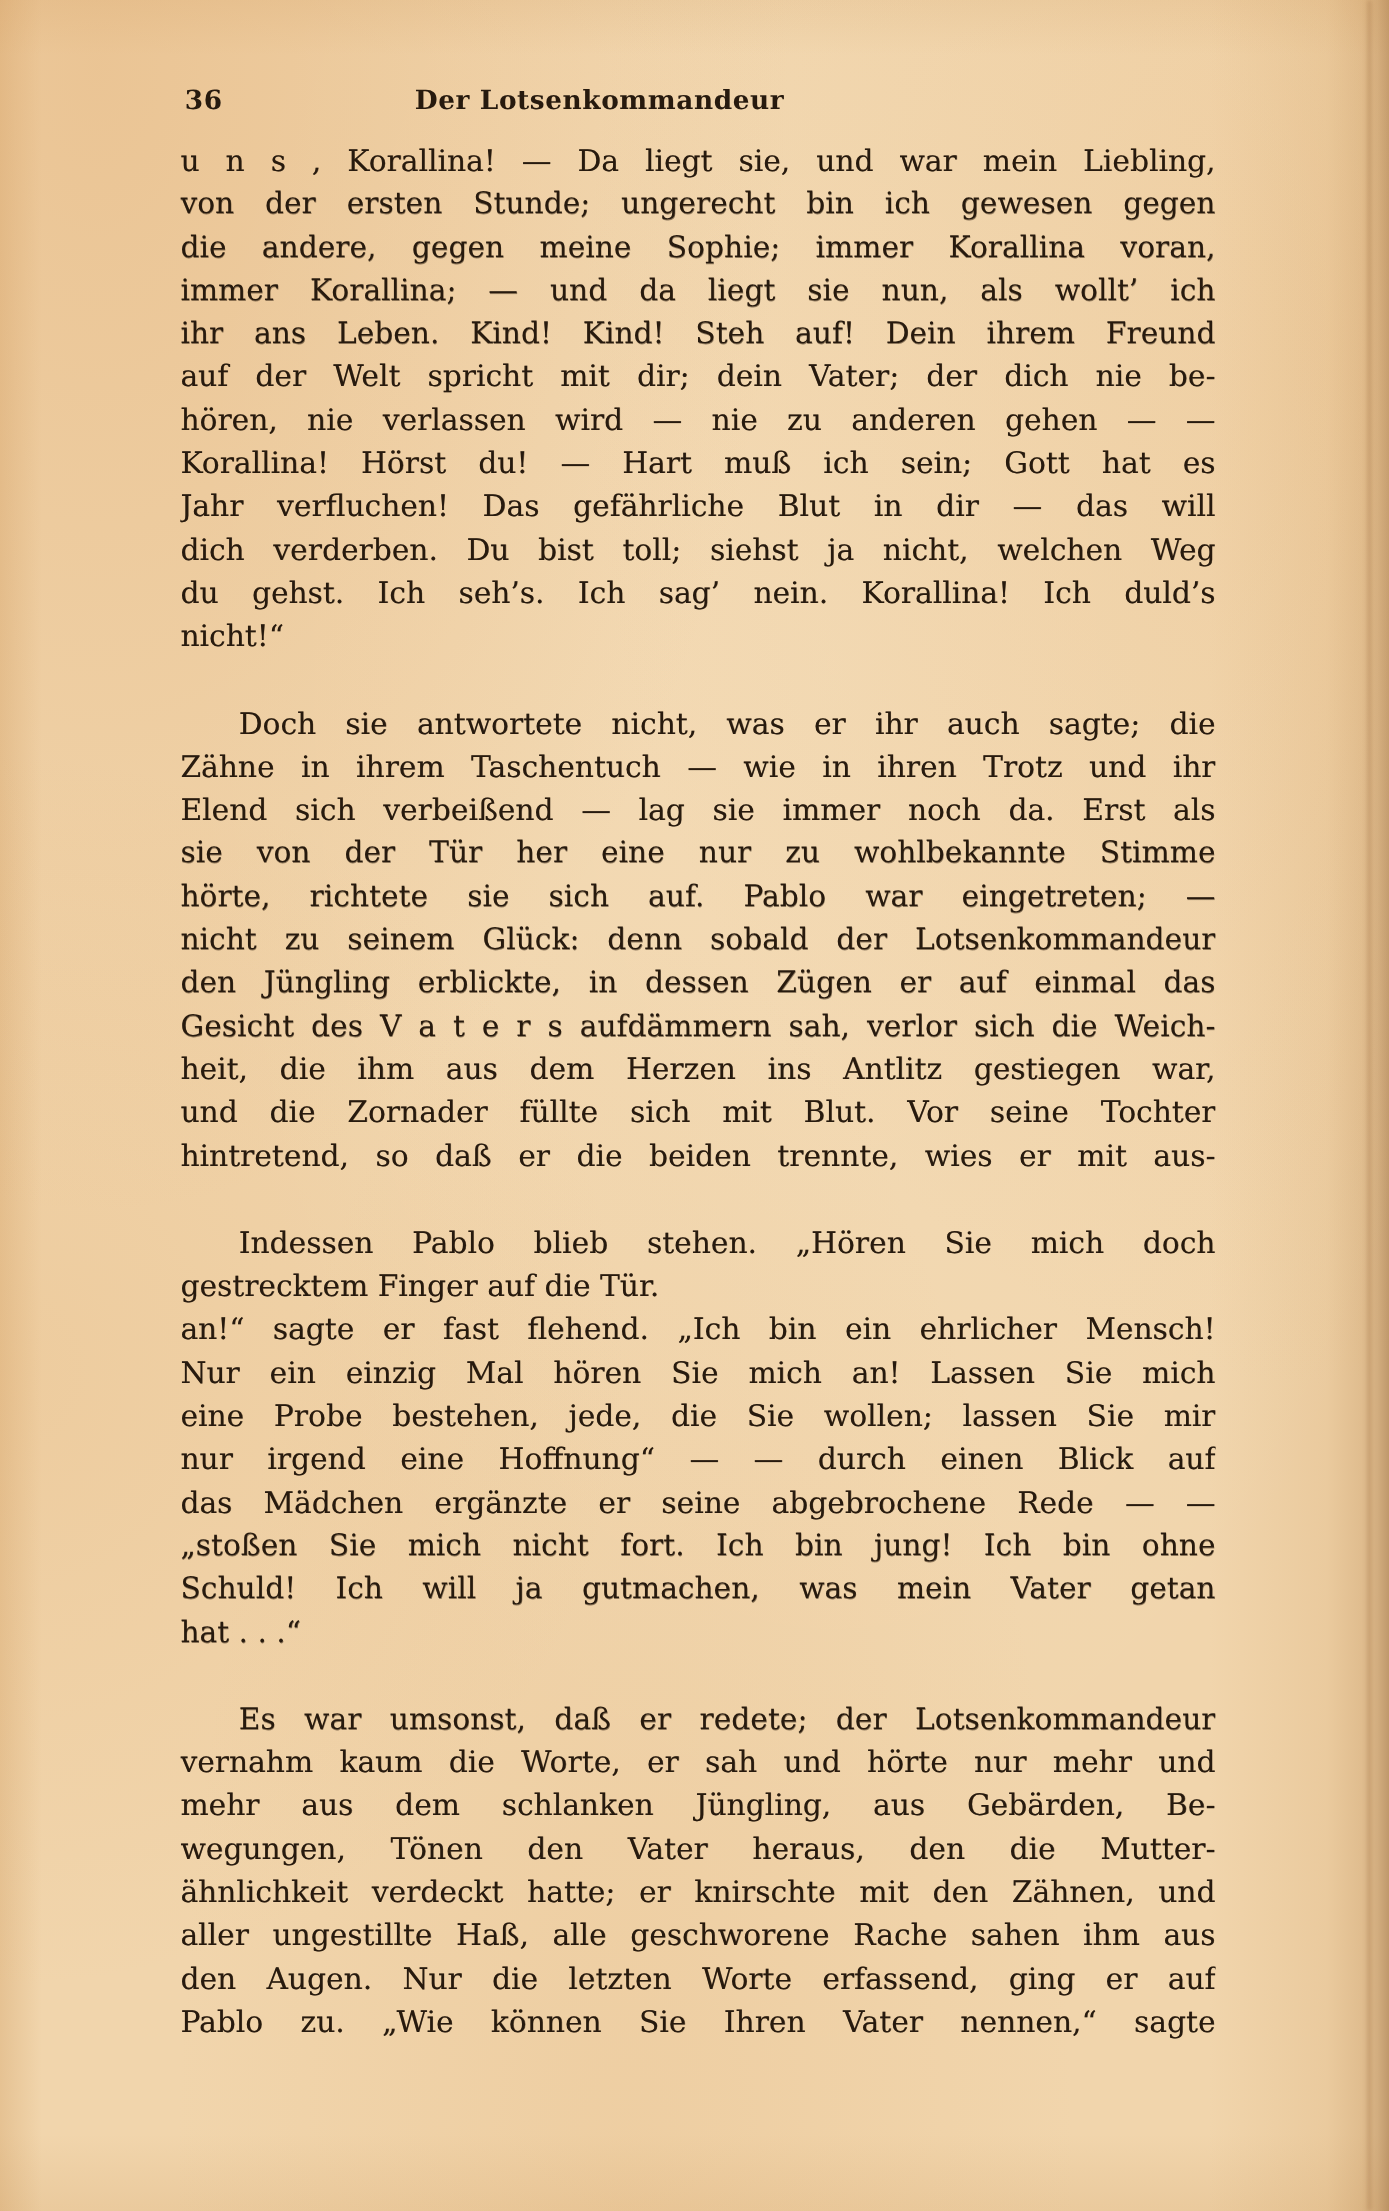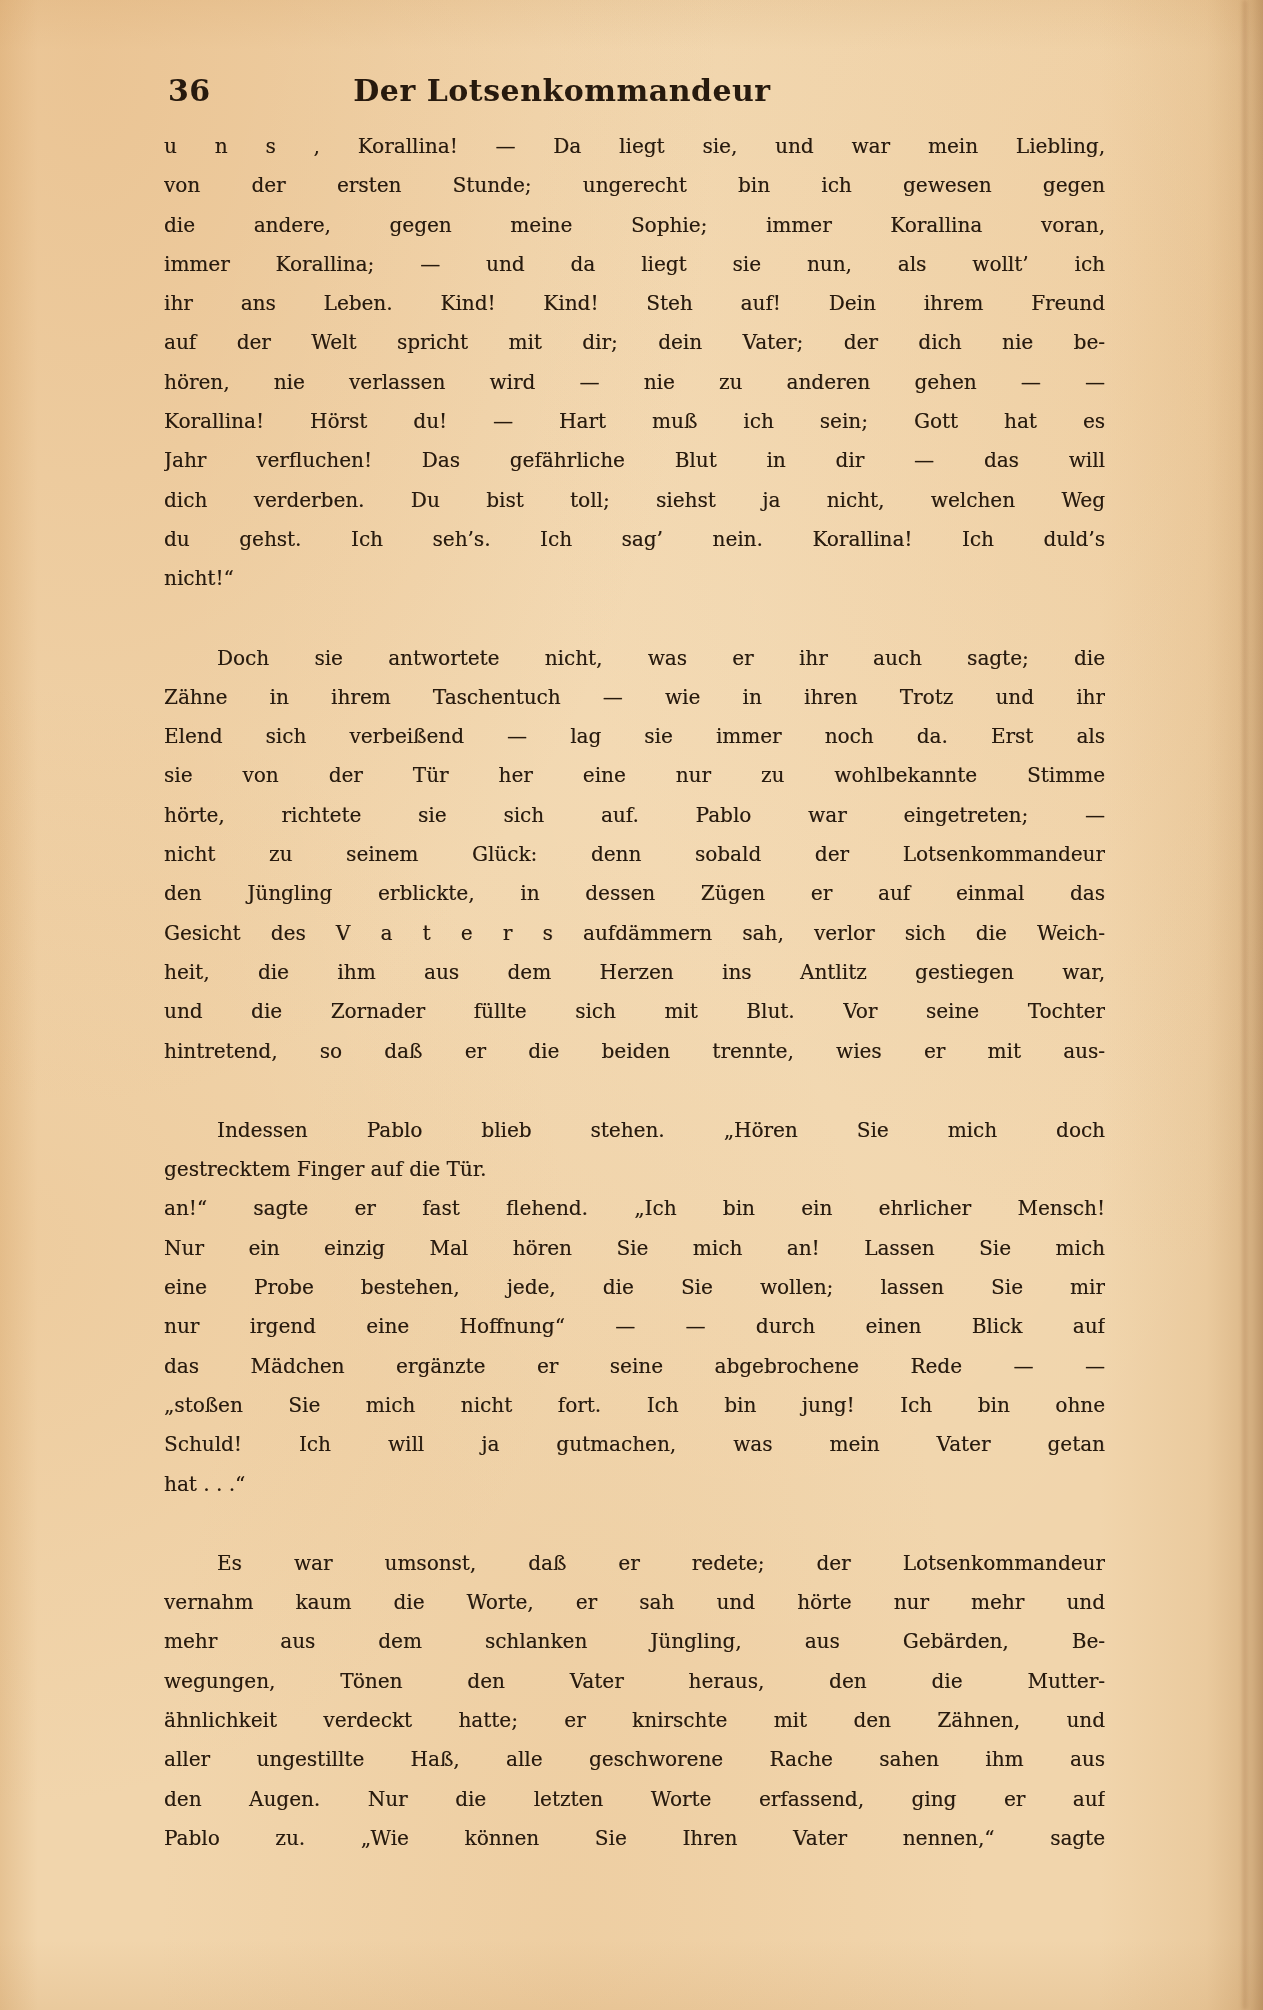--- a/index.html
+++ b/index.html
@@ -23,28 +23,28 @@
       linear-gradient(180deg, rgba(198,143,78,0.14) 0%, rgba(0,0,0,0) 2.5%);
   }
   .page-edge-line {
     position:absolute; top:0; right:16px; width:4px; height:100%;
     background:rgba(132,84,40,0.28);
     filter:blur(2px);
     pointer-events:none;
   }
   .header {
     position:absolute; top:68px; left:164px; width:940px; height:46px;
-    font-weight:bold; font-size:30px; line-height:46px;
+    font-weight:bold; font-size:24px; line-height:46px;
     letter-spacing:0.5px;
   }
   .page-number { position:absolute; left:4px; top:0; }
-  .running-title { position:absolute; left:398px; top:0; transform:translateX(-50%); white-space:nowrap; }
+  .running-title { position:absolute; left:381px; top:0; transform:translateX(-50%); white-space:nowrap; }
   .page-text {
     position:absolute; top:127px; left:164px; width:941px;
-    font-size:20px;
+    font-size:27px;
   }
   .line {
     height:39.3px; line-height:39.3px;
     text-align:justify; text-align-last:justify;
     overflow:hidden; white-space:nowrap;
     text-shadow:0.3px 0.3px 0 rgba(42,26,10,0.5);
   }
   .line.lastline { text-align-last:left; }
   .line.indent { text-indent:53px;margin-top:40px; }
 </style>

